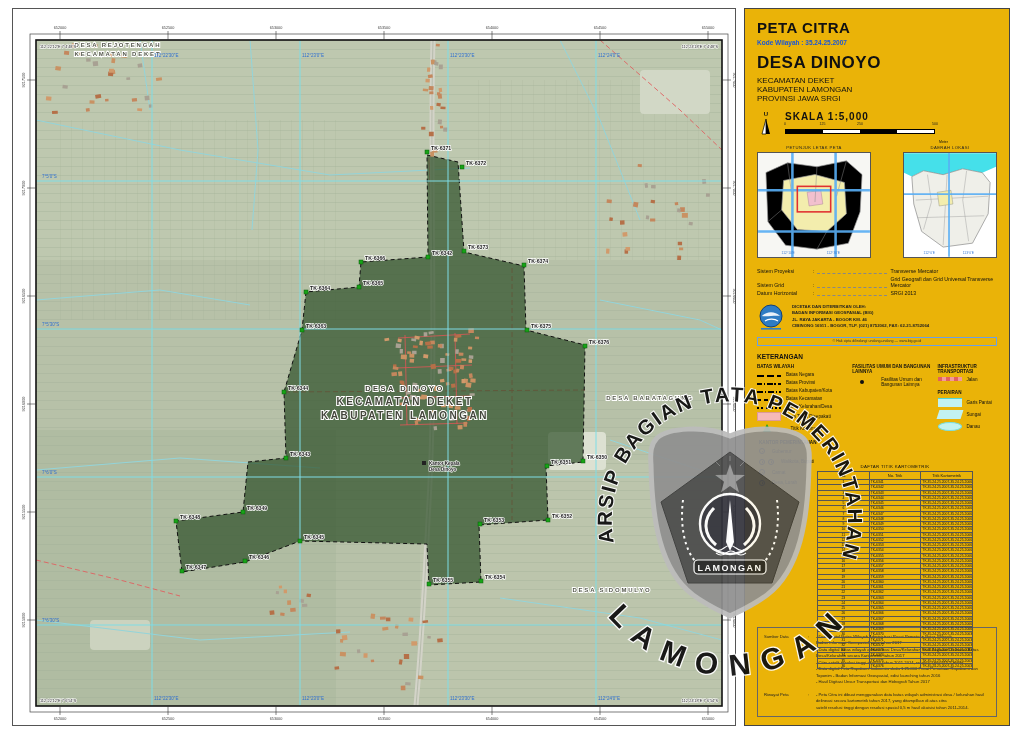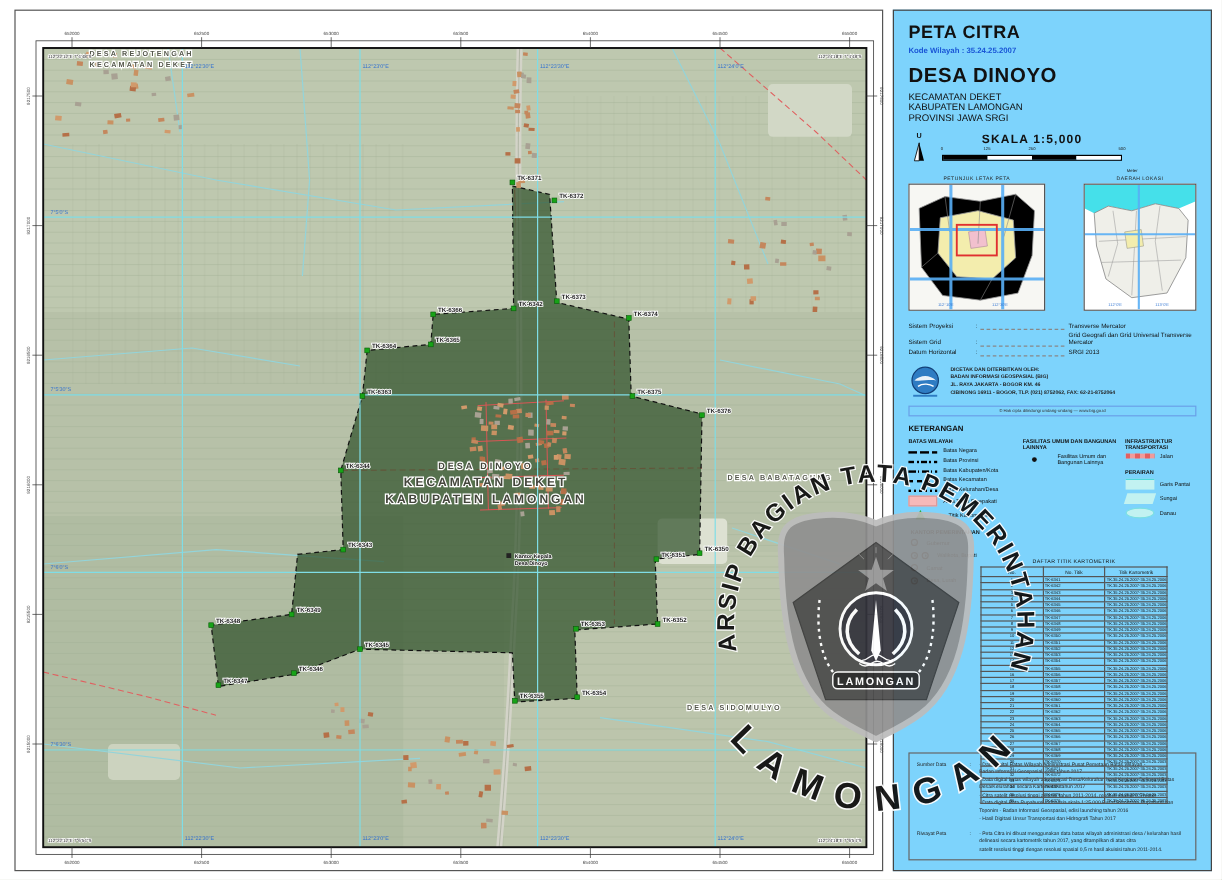--- a/index.html
+++ b/index.html
@@ -4,29 +4,29 @@
 <style>
   html,body{margin:0;padding:0;background:#fff;}
   *{box-sizing:border-box;}
   .stage{position:relative;width:1018px;height:733px;background:#fff;overflow:hidden;
          font-family:"Liberation Sans","DejaVu Sans",sans-serif;color:#111;}
   
   .map-sheet{position:absolute;left:12px;top:8px;width:724px;height:718px;border:1px solid #555;background:#fff;}
   #map-svg{position:absolute;left:0;top:0;width:1018px;height:733px;}
   
   .panel{position:absolute;left:744px;top:8px;width:266px;height:718px;border:1.5px solid #444;
-         background:#7dd3fc;padding:10px 12px 8px 12px;display:flex;flex-direction:column;}
+         background:#eab308;padding:10px 12px 8px 12px;display:flex;flex-direction:column;}
   .p-title{font-size:15px;font-weight:bold;letter-spacing:.5px;}
   .p-kode{font-size:6.5px;font-weight:bold;color:#1a56d6;margin-top:3px;}
   .p-village{font-size:17px;font-weight:bold;margin-top:7px;letter-spacing:.5px;}
   .p-admin{font-size:8px;line-height:1.15;margin-top:3px;}
   .scale-row{display:flex;align-items:flex-start;margin-top:7px;}
   .north{width:18px;text-align:center;font-size:6px;font-weight:bold;}
   .scale-block{margin-left:10px;}
-  .scale-label{font-size:10px;font-weight:bold;letter-spacing:1px;text-align:center;}
+  .scale-label{font-size:10px;font-weight:bold;letter-spacing:1px;}
   .scalebar{position:relative;width:150px;height:5px;border:1px solid #000;margin-top:8px;display:flex;}
   .scalebar .seg{height:100%;}
   .sb-ticks{position:relative;width:150px;height:6px;font-size:3.5px;color:#222;}
   .sb-ticks span{position:absolute;top:0;transform:translateX(-50%);}
   .sb-unit{position:absolute;left:153px;top:10px;font-size:3.5px;}
   .insets{display:flex;justify-content:space-between;margin-top:9px;}
   .inset{display:flex;flex-direction:column;align-items:center;}
   .inset-cap{font-size:4.2px;letter-spacing:.4px;color:#222;margin-bottom:2px;}
   .inset-box{border:1px solid #555;background:#fff;}
   .proj{margin-top:8px;font-size:5.2px;}

